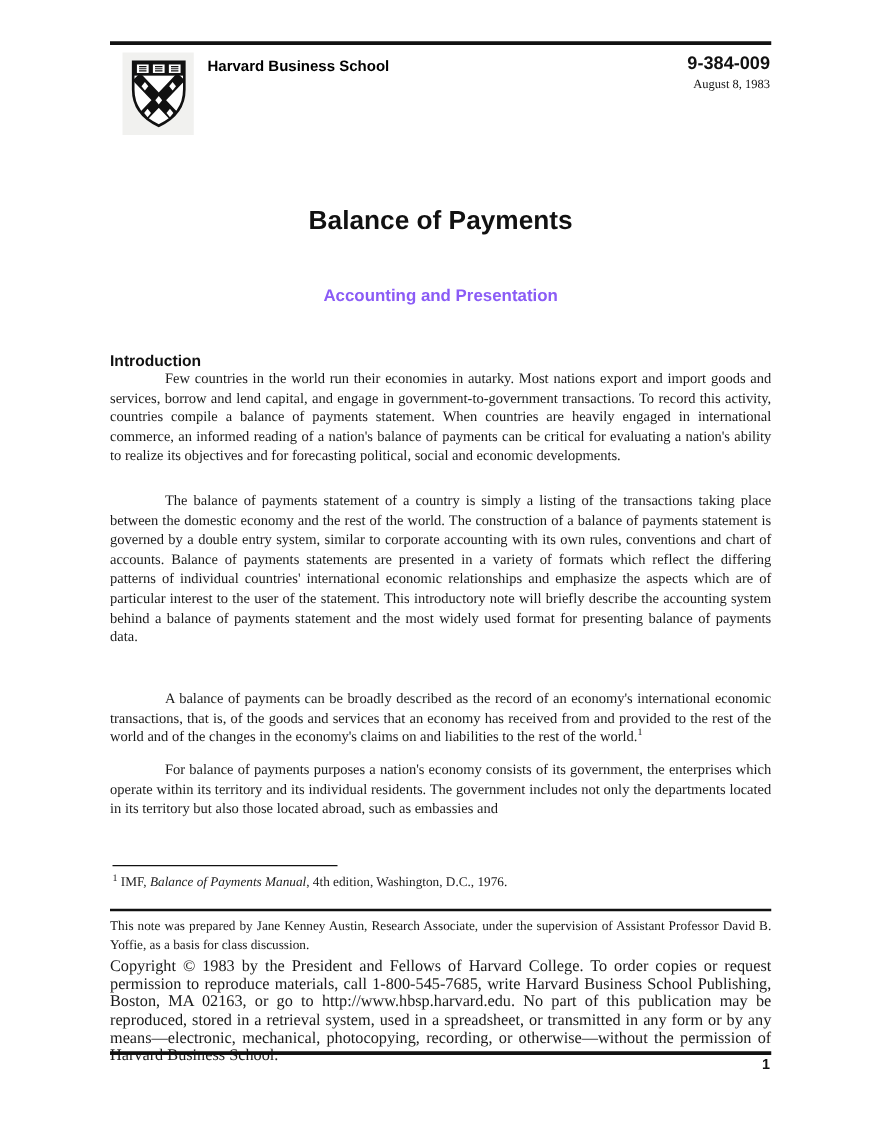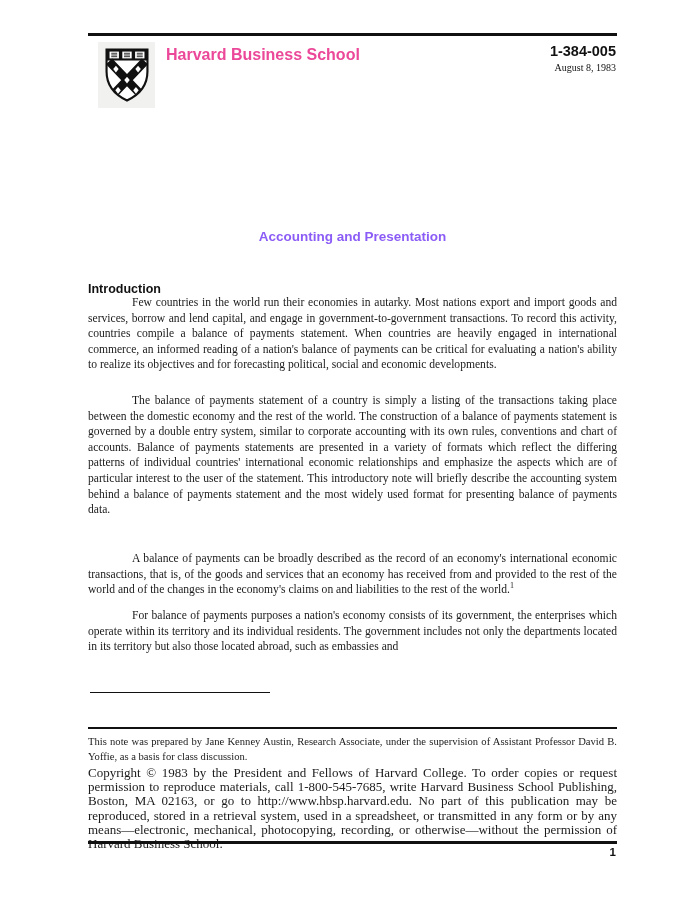--- a/index.html
+++ b/index.html
@@ -23,21 +23,21 @@
 
   .logo-box {
     position: absolute; left: 98px; top: 42px;
     width: 57px; height: 66px;
     background: #f1f1ef;
     display: flex; align-items: center; justify-content: center;
   }
   .school-name {
     position: absolute; left: 166px; top: 46px;
     font-family: "Liberation Sans", sans-serif;
-    font-weight: bold; font-size: 16px; color: #ec4899; text-align: right;
+    font-weight: bold; font-size: 12px; color: #000000; text-align: right;
   }
   .doc-number {
     position: absolute; right: 84px; top: 43px;
     font-family: "Liberation Sans", sans-serif;
     font-weight: bold; font-size: 14.5px; color: #111;
   }
   .doc-date {
     position: absolute; right: 84px; top: 62px;
     font-size: 10px; color: #111;
   }
@@ -120,37 +120,39 @@
           <path d="M40 21 l3.2 4 -3.2 4 -3.2 -4 Z"></path>
           <path d="M27 34 l3.2 4 -3.2 4 -3.2 -4 Z"></path>
           <path d="M16.5 46 l3.2 4 -3.2 4 -3.2 -4 Z"></path>
           <path d="M37.5 46 l3.2 4 -3.2 4 -3.2 -4 Z"></path>
         </g>
       </g>
     </svg>
   </div>
 
   <div class="school-name">Harvard Business School</div>
-  <div class="doc-number">1-384-005</div>
+  <div class="doc-number">9-384-009</div>
   <div class="doc-date">August 8, 1983</div>
 
+  <h1 class="title">Balance of Payments</h1>
   <h2 class="subtitle">Accounting and Presentation</h2>
 
   <h3 class="section-heading h-intro">Introduction</h3>
 
   <p class="body-para p1">Few countries in the world run their economies in autarky. Most nations export and import goods and services, borrow and lend capital, and engage in government-to-government transactions. To record this activity, countries compile a balance of payments statement. When countries are heavily engaged in international commerce, an informed reading of a nation's balance of payments can be critical for evaluating a nation's ability to realize its objectives and for forecasting political, social and economic developments.</p>
   <p class="body-para p2">The balance of payments statement of a country is simply a listing of the transactions taking place between the domestic economy and the rest of the world. The construction of a balance of payments statement is governed by a double entry system, similar to corporate accounting with its own rules, conventions and chart of accounts. Balance of payments statements are presented in a variety of formats which reflect the differing patterns of individual countries' international economic relationships and emphasize the aspects which are of particular interest to the user of the statement. This introductory note will briefly describe the accounting system behind a balance of payments statement and the most widely used format for presenting balance of payments data.</p>
 
 
   <p class="body-para p3"><span>A balance of payments can be broadly described as the record of an economy's international economic transactions, that is, of the goods and services that an economy has received from and provided to the rest of the world and of the changes in the economy's claims on and liabilities to the rest of the world.</span><sup>1</sup></p>
 
   <p class="body-para p4">For balance of payments purposes a nation's economy consists of its government, the enterprises which operate within its territory and its individual residents. The government includes not only the departments located in its territory but also those located abroad, such as embassies and</p>
 
   <div class="rule fn-sep"></div>
 
+  <p class="footnote"><sup>1</sup> <span>IMF, </span><i>Balance of Payments Manual</i><span>, 4th edition, Washington, D.C., 1976.</span></p>
 
   <div class="rule mid-rule"></div>
 
   <p class="attribution">This note was prepared by Jane Kenney Austin, Research Associate, under the supervision of Assistant Professor David B. Yoffie, as a basis for class discussion.</p>
 
   <p class="copyright">Copyright © 1983 by the President and Fellows of Harvard College.  To order copies or request permission to reproduce materials, call 1-800-545-7685, write Harvard Business School Publishing, Boston, MA 02163, or go to http://www.hbsp.harvard.edu.  No part of this publication may be reproduced, stored in a retrieval system, used in a spreadsheet, or transmitted in any form or by any means—electronic, mechanical, photocopying, recording, or otherwise—without the permission of Harvard Business School.</p>
 
   <div class="rule bottom-rule"></div>
 
   <div class="page-number">1</div>

